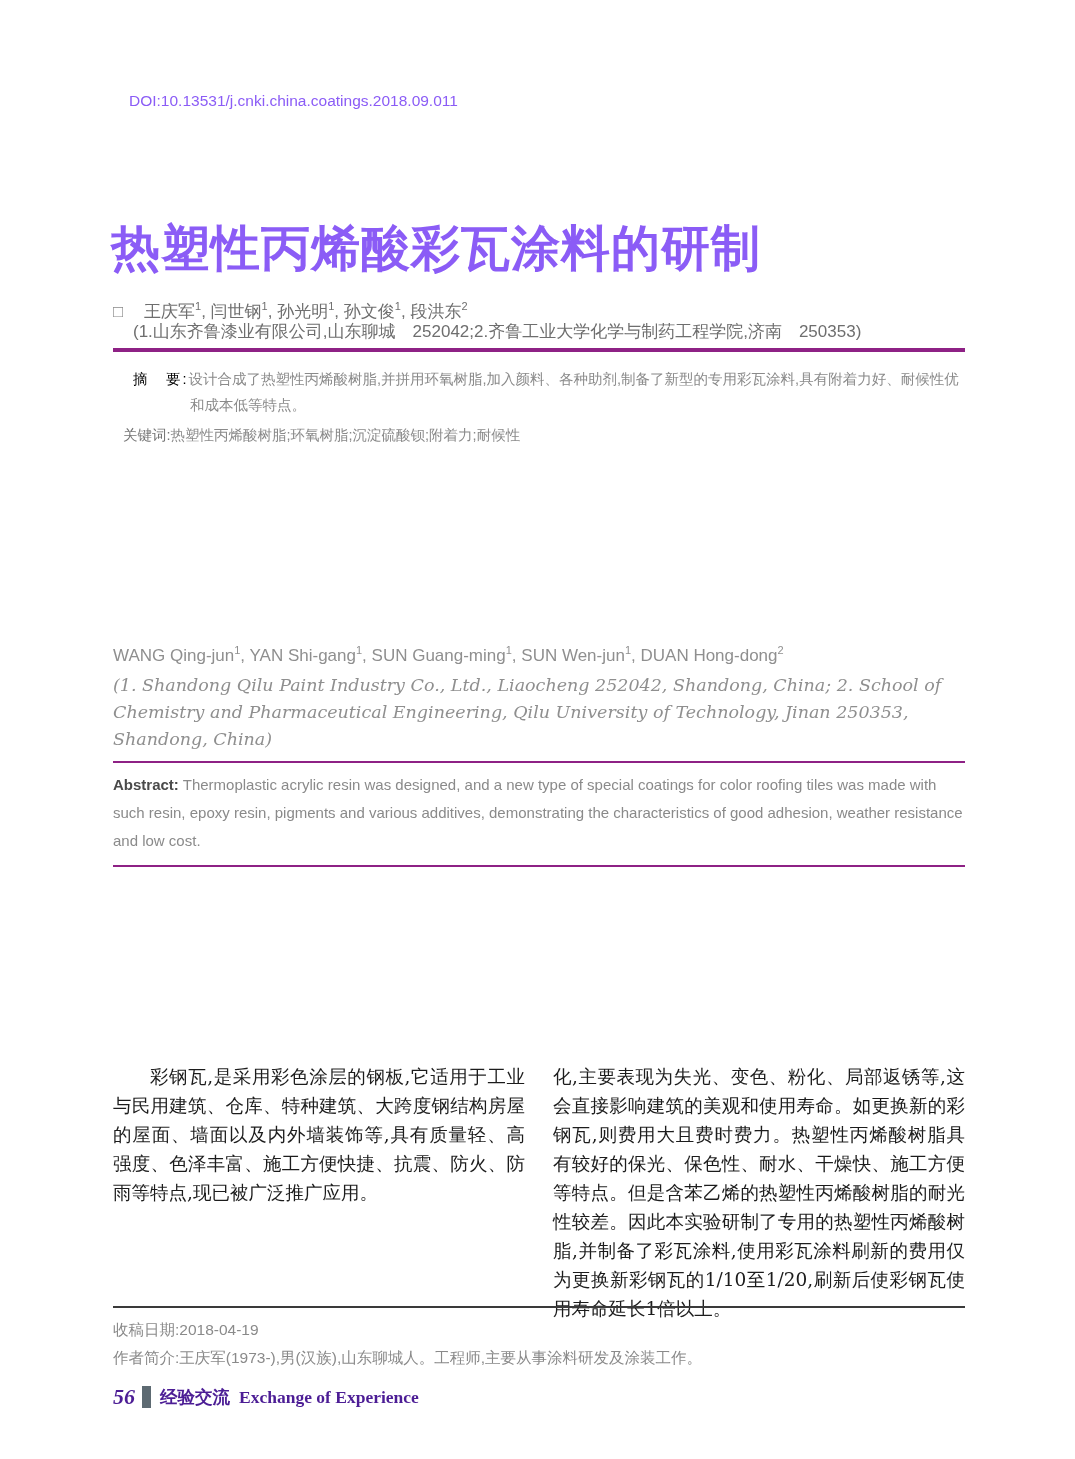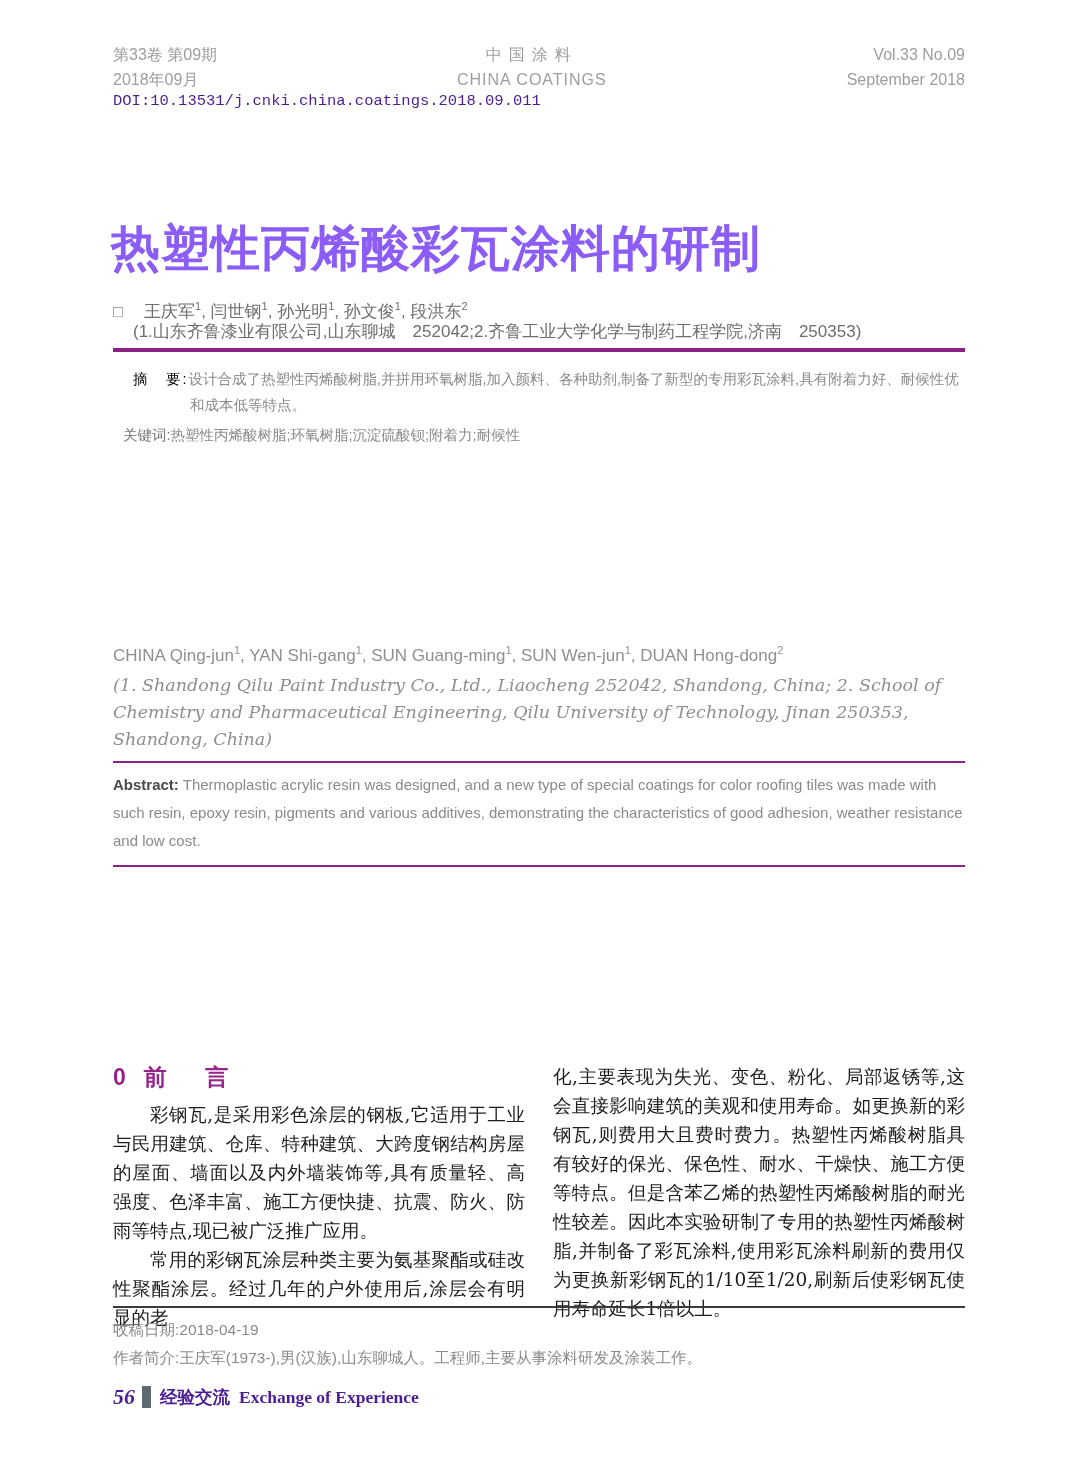--- a/index.html
+++ b/index.html
@@ -7,21 +7,21 @@
     position:relative;width:1075px;height:1459px;background:#ffffff;overflow:hidden;
     font-family:"Liberation Sans",sans-serif;
   }
   
   .masthead{position:absolute;top:42px;left:113px;width:852px;display:flex;justify-content:space-between;color:#9d9d9d;font-size:16px;line-height:25px;}
   .mh-left{text-align:left;}
   .mh-center{text-align:center;}
   .mh-center .cn{letter-spacing:7px;}
   .mh-center .en{letter-spacing:1px;}
   .mh-right{text-align:right;}
-  .doi{position:absolute;top:92px;left:113px;font-family:Liberation Mono, monospace;font-size:15.5px;color:#4c1d95;}
+  .doi{position:absolute;top:92px;left:129px;font-family:Liberation Sans, sans-serif;font-size:15.5px;color:#8b5cf6;}
   
   .cn-title{position:absolute;top:216px;left:111px;margin:0;font-size:49px;font-weight:bold;letter-spacing:1px;color:#8b5cf6;font-family:"Liberation Sans",sans-serif;}
   .cn-authors{position:absolute;top:300px;left:113px;font-size:17px;color:#6e6e6e;}
   .cn-authors .marker{margin-right:16px;color:#8a8a8a;}
   .cn-authors sup{font-size:11px;}
   .cn-affil{position:absolute;top:320px;left:133px;font-size:17px;color:#6e6e6e;}
   .rule{position:absolute;left:113px;width:852px;background:#8e2185;}
   .rule-thick{top:348px;height:4px;}
   
   .cn-meta{position:absolute;top:366px;left:113px;width:852px;color:#8a8a8a;font-size:14.5px;line-height:26px;}
@@ -60,34 +60,20 @@
   .page-footer .pagenum{font-family:"Liberation Serif",serif;font-weight:bold;font-style:italic;font-size:22px;}
   .page-footer .bar{display:inline-block;width:9px;height:22px;background:#5d6a72;margin:0 9px 0 7px;}
   .page-footer .sec-cn{font-weight:bold;font-size:17.5px;}
   .page-footer .sec-en{font-weight:bold;font-size:17.5px;margin-left:9px;font-family:"Liberation Serif",serif;}
 </style>
 </head>
 <body>
 
 <div class="page">
 
-  <header class="masthead">
-    <div class="mh-left">
-      <div>第33卷 第09期</div>
-      <div>2018年09月</div>
-    </div>
-    <div class="mh-center">
-      <div class="cn">中国涂料</div>
-      <div class="en">CHINA COATINGS</div>
-    </div>
-    <div class="mh-right">
-      <div>Vol.33  No.09</div>
-      <div>September  2018</div>
-    </div>
-  </header>
   <div class="doi">DOI:10.13531/j.cnki.china.coatings.2018.09.011</div>
 
   <h1 class="cn-title">热塑性丙烯酸彩瓦涂料的研制</h1>
 
   <div class="cn-authors">
     <span class="marker">□</span>
     <span><span>王庆军</span><sup>1</sup><span>,</span></span>
     <span><span>闫世钢</span><sup>1</sup><span>,</span></span>
     <span><span>孙光明</span><sup>1</sup><span>,</span></span>
     <span><span>孙文俊</span><sup>1</sup><span>,</span></span>
@@ -98,37 +84,35 @@
 
   <div class="rule rule-thick"></div>
 
   <div class="cn-meta">
     <p class="cn-abs"><span class="lbl">摘　要:</span><span>设计合成了热塑性丙烯酸树脂,并拼用环氧树脂,加入颜料、各种助剂,制备了新型的专用彩瓦涂料,具有附着力好、耐候性优和成本低等特点。</span></p>
     <p class="cn-keys"><span class="lbl">关键词:</span><span>热塑性丙烯酸树脂;环氧树脂;沉淀硫酸钡;附着力;耐候性</span></p>
   </div>
 
   <section class="en-block">
     <div class="en-authors">
-      <span><span>CHINA Qing-jun</span><sup>1</sup><span>, </span></span>
+      <span><span>WANG Qing-jun</span><sup>1</sup><span>, </span></span>
       <span><span>YAN Shi-gang</span><sup>1</sup><span>, </span></span>
       <span><span>SUN Guang-ming</span><sup>1</sup><span>, </span></span>
       <span><span>SUN Wen-jun</span><sup>1</sup><span>, </span></span>
       <span><span>DUAN Hong-dong</span><sup>2</sup><span></span></span>
     </div>
     <div class="en-affil">(1. Shandong Qilu Paint Industry Co., Ltd., Liaocheng 252042, Shandong, China; 2. School of Chemistry and Pharmaceutical Engineering, Qilu University of Technology, Jinan 250353, Shandong, China)</div>
     <div class="rule-en"></div>
     <p class="en-abs"><span class="lbl">Abstract:</span><span> Thermoplastic acrylic resin was designed, and a new type of special coatings for color roofing tiles was made with such resin, epoxy resin, pigments and various additives, demonstrating the characteristics of good adhesion, weather resistance and low cost.</span></p>
     <div class="rule-en rule-en2"></div>
   </section>
 
   <section class="body-cols">
     <div class="col col-left">
-      <h3 class="sec-heading"><span class="num">0</span><span class="txt">前 言</span></h3>
       <p class="indent">彩钢瓦,是采用彩色涂层的钢板,它适用于工业与民用建筑、仓库、特种建筑、大跨度钢结构房屋的屋面、墙面以及内外墙装饰等,具有质量轻、高强度、色泽丰富、施工方便快捷、抗震、防火、防雨等特点,现已被广泛推广应用。</p>
-      <p class="indent">常用的彩钢瓦涂层种类主要为氨基聚酯或硅改性聚酯涂层。经过几年的户外使用后,涂层会有明显的老</p>
     </div>
     <div class="col col-right">
       <p>化,主要表现为失光、变色、粉化、局部返锈等,这会直接影响建筑的美观和使用寿命。如更换新的彩钢瓦,则费用大且费时费力。热塑性丙烯酸树脂具有较好的保光、保色性、耐水、干燥快、施工方便等特点。但是含苯乙烯的热塑性丙烯酸树脂的耐光性较差。因此本实验研制了专用的热塑性丙烯酸树脂,并制备了彩瓦涂料,使用彩瓦涂料刷新的费用仅为更换新彩钢瓦的1/10至1/20,刷新后使彩钢瓦使用寿命延长1倍以上。</p>
     </div>
   </section>
 
   <div class="footnote-rule"></div>
   <div class="footnotes">
     <div><span>收稿日期:</span><span>2018-04-19</span></div>
     <div><span>作者简介:</span><span>王庆军(1973-),男(汉族),山东聊城人。工程师,主要从事涂料研发及涂装工作。</span></div>

